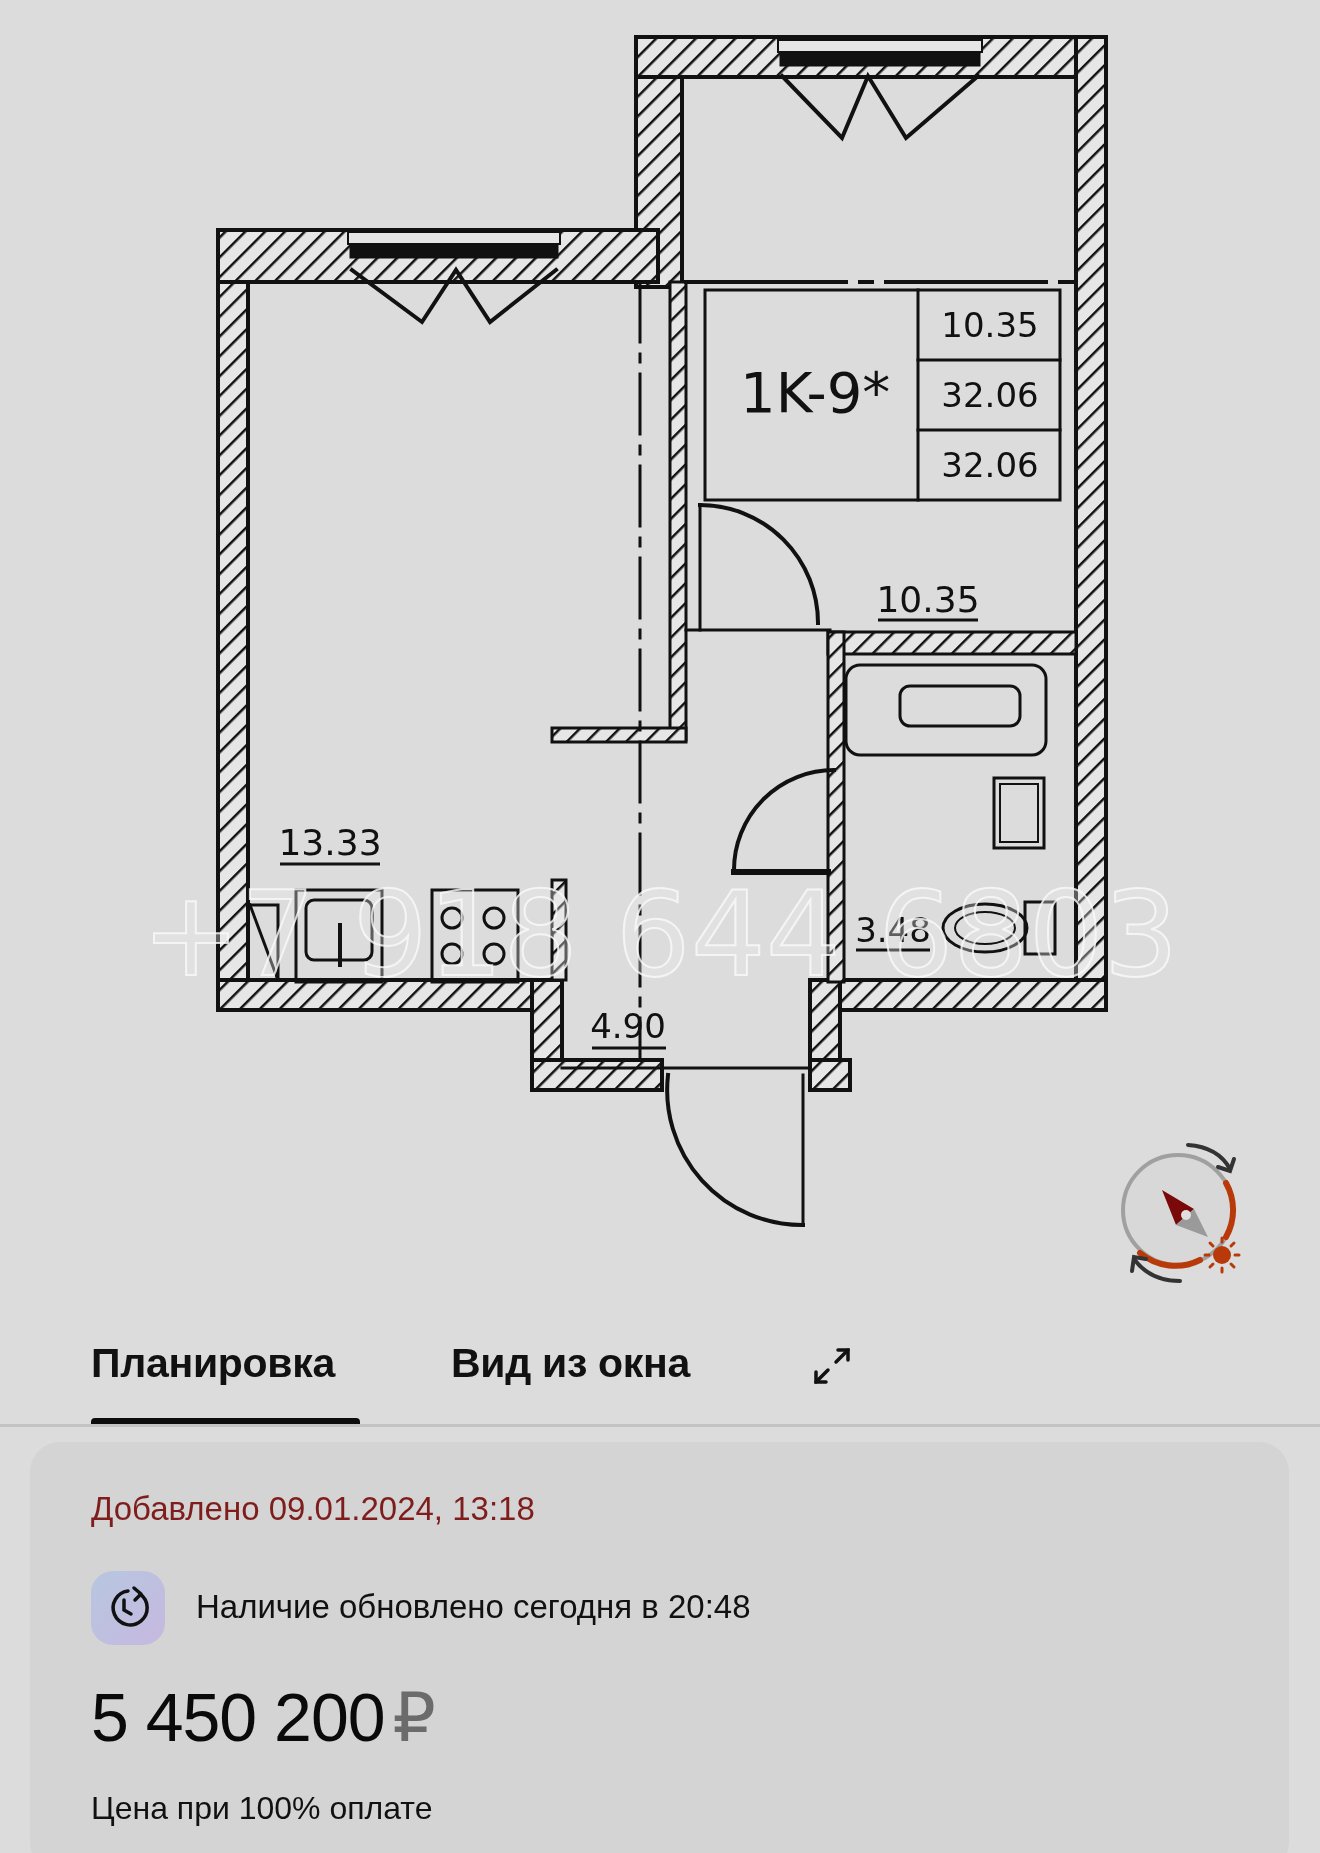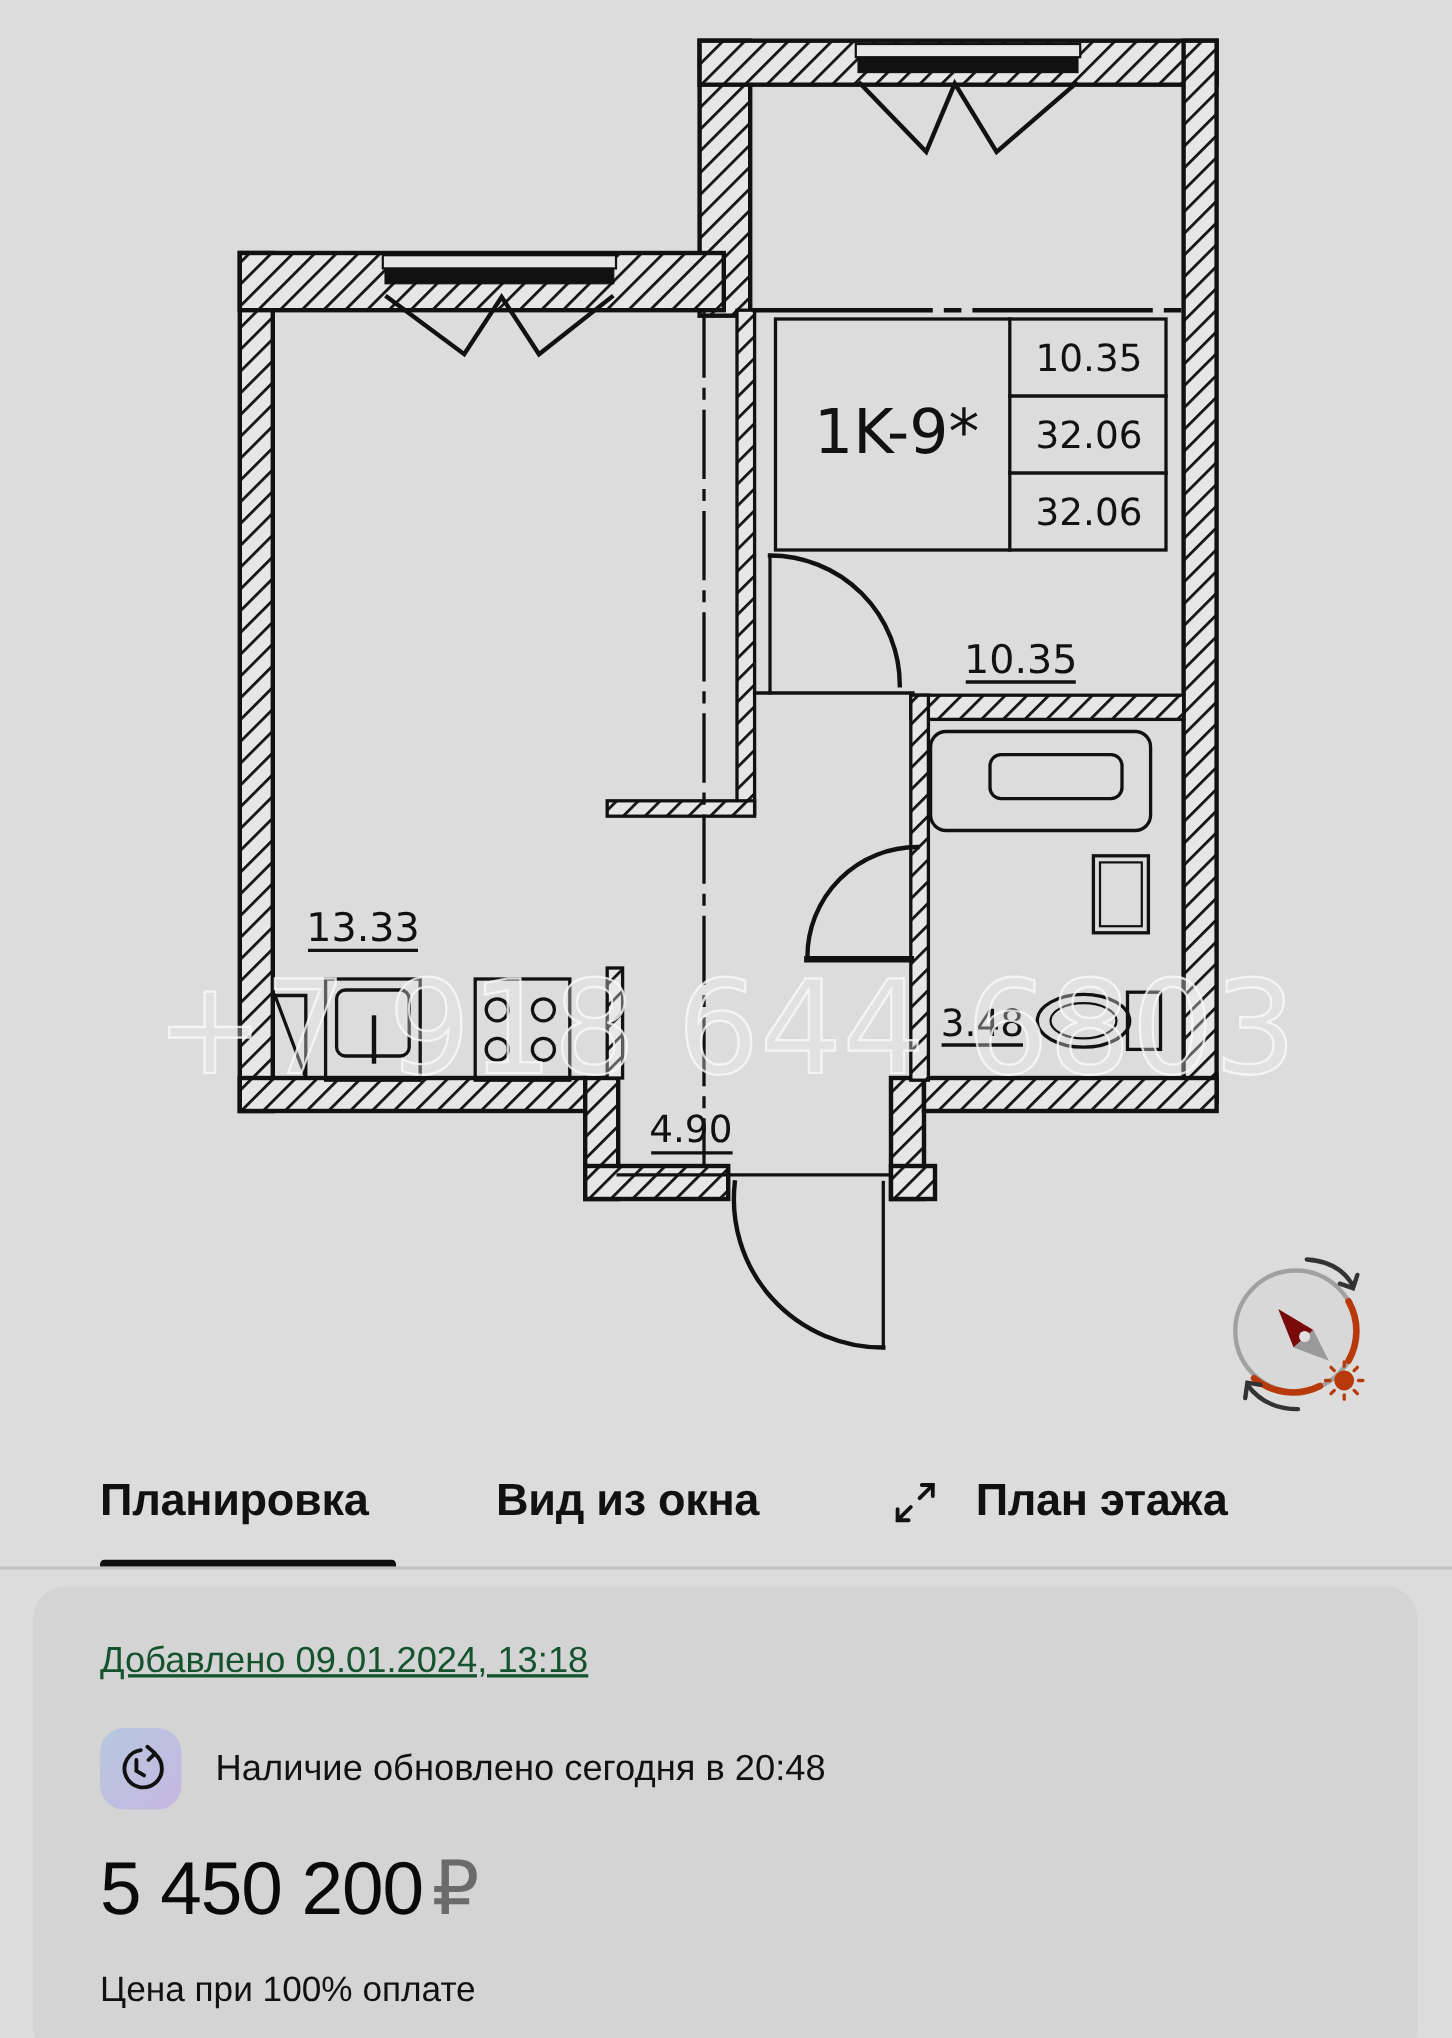--- a/index.html
+++ b/index.html
@@ -17,21 +17,21 @@
   .tabs { position:absolute; left:0; top:1310px; width:1320px; height:116px; }
   .tab { position:absolute; top:30px; font-weight:bold; font-size:41px; letter-spacing:-0.3px; cursor:pointer; white-space:nowrap; }
   .tab-1 { left:91px; }
   .tab-2 { left:451px; }
   .tab-3 { left:887px; }
   .tab-3-icon { position:absolute; left:810px; top:34px; width:44px; height:44px; }
   .tab-underline { position:absolute; left:91px; top:108px; width:269px; height:7px; background:#0d0d0d; border-radius:4px 4px 0 0; }
   .tabs-divider { position:absolute; left:0; top:114px; width:1320px; height:3px; background:#c2c4c4; }
 
   .card { position:absolute; left:30px; top:1442px; width:1259px; height:430px; background:#d4d4d4; border-radius:30px; }
-  .added { position:absolute; left:61px; top:48px; font-size:33px; color:#14532d;text-decoration:underline; }
+  .added { position:absolute; left:61px; top:48px; font-size:33px; color:#7f1d1d; }
   .badge { position:absolute; left:61px; top:129px; width:74px; height:74px; border-radius:22px;
            background:linear-gradient(135deg,#b7c7e0 0%,#c6b8e0 100%); }
   .badge svg { position:absolute; left:13px; top:13px; }
   .avail { position:absolute; left:166px; top:146px; font-size:33px; color:#111; }
   .price { position:absolute; left:61px; top:236px; font-size:68px; font-weight:normal; letter-spacing:-1px; color:#0a0a0a; }
   .price .cur { color:#6b6b6b; margin-left:8px; }
   .price-note { position:absolute; left:61px; top:348px; font-size:32px; color:#111; }
 </style>
 </head>
 <body>
@@ -158,21 +158,20 @@
   <div class="tab tab-2">Вид из окна</div>
   <div class="tab tab-1">Планировка</div>
   <svg class="tab-3-icon" viewBox="0 0 44 44" width="44" height="44">
     <g stroke="#111" stroke-width="3.5" fill="none" stroke-linecap="round">
       <line x1="26" y1="18" x2="38" y2="6"></line>
         <polyline points="28,6 38,6 38,16"></polyline>
       <line x1="18" y1="26" x2="6" y2="38"></line>
         <polyline points="6,28 6,38 16,38"></polyline>
     </g>
   </svg>
-  <div class="tab tab-3">План этажа</div>
   <div class="tab-underline"></div>
   <div class="tabs-divider"></div>
 </div>
 
 <div class="card">
   <div class="added">Добавлено 09.01.2024, 13:18</div>
   <div class="badge">
     <svg width="48" height="48" viewBox="0 0 48 48">
       <path d="M 36 10 A 17 17 0 1 1 24 7" fill="none" stroke="#111" stroke-width="3.5" stroke-linecap="round"></path>
       <polyline points="30,4 37,10 31,16" fill="none" stroke="#111" stroke-width="3.5" stroke-linecap="round" stroke-linejoin="round"></polyline>

